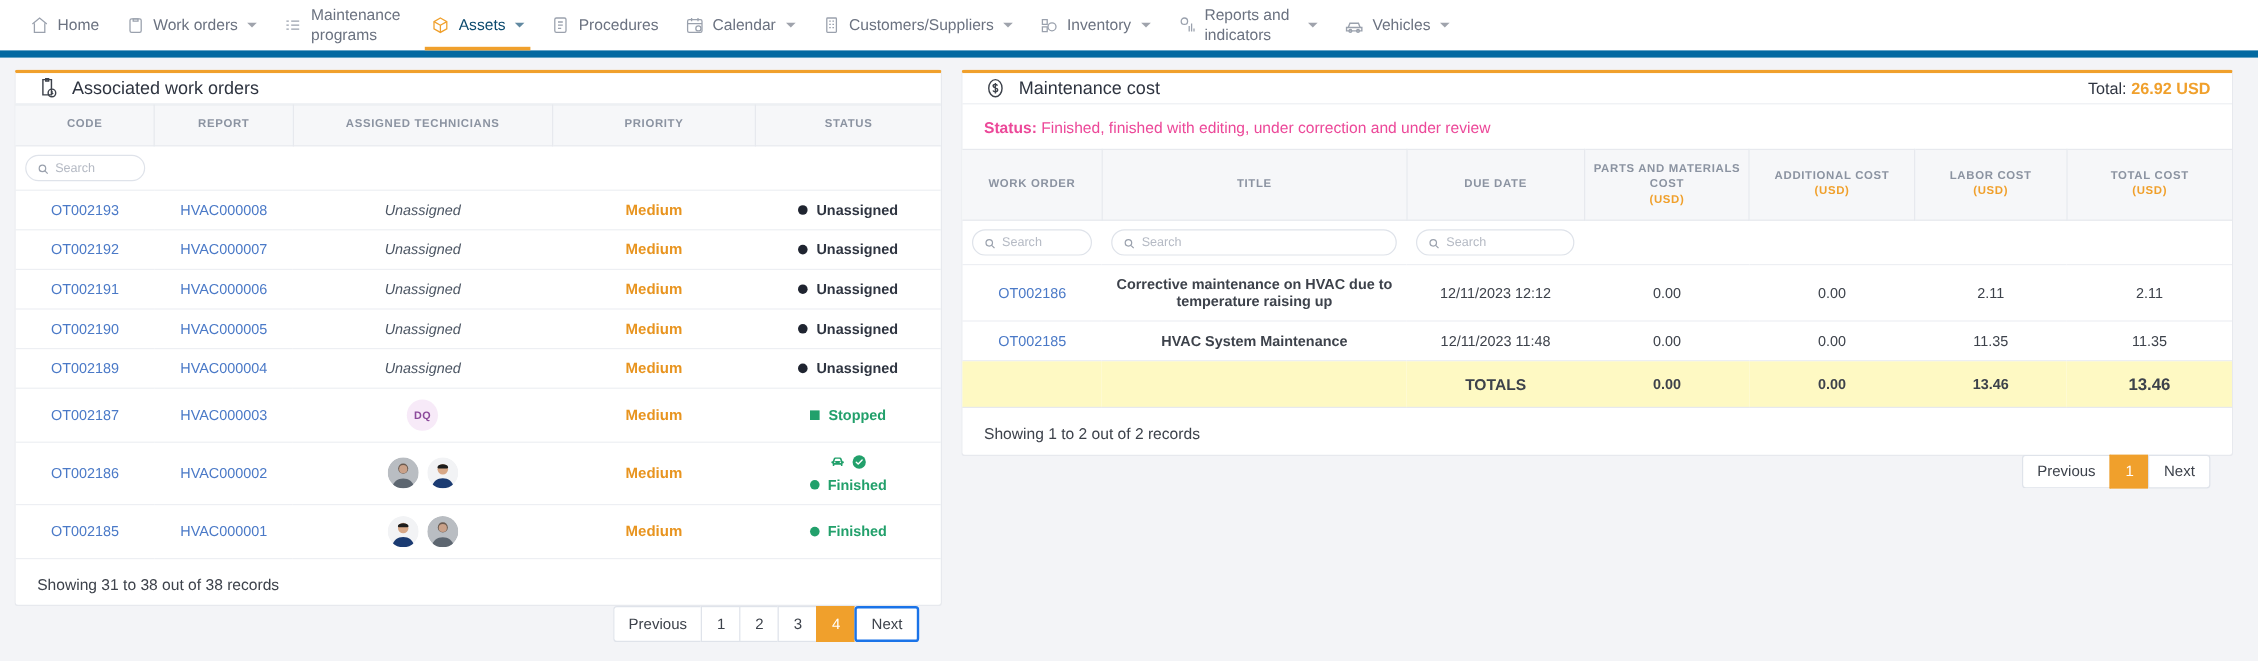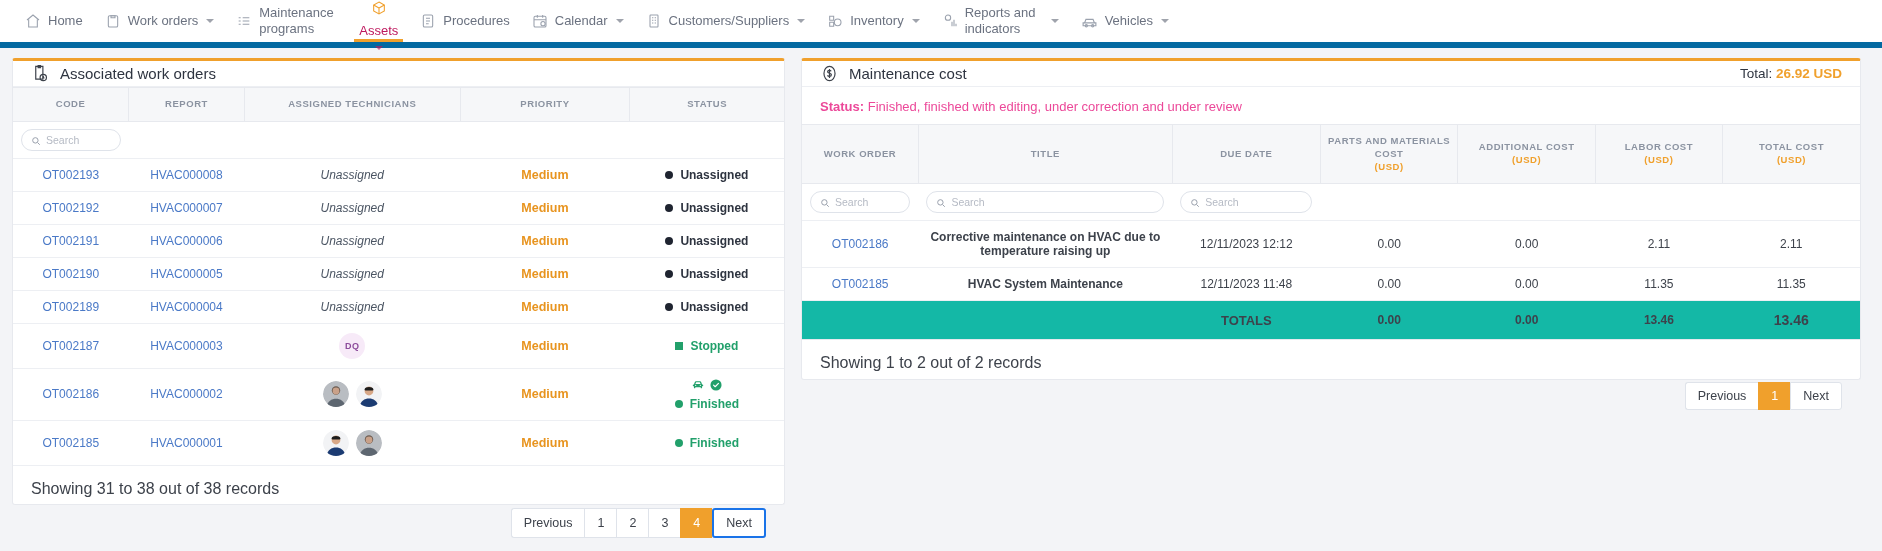--- a/index.html
+++ b/index.html
@@ -24,21 +24,21 @@
     display: flex;
     align-items: center;
     gap: 7px;
     padding: 0 11px;
     color: #6b7280;
     font-size: 13px;
     white-space: nowrap;
     cursor: pointer;
     position: relative;
   }
-  .nav-item.active { color: #be185d; flex-direction: column; }
+  .nav-item.active { color: #0c4a6e; }
   .nav-item.active::after {
     content: "";
     position: absolute;
     left: 6px; right: 6px; bottom: 0;
     height: 3px;
     background: #f0a02c;
   }
   .nav-item .ico { display: flex; align-items: center; color: #9aa1ad; flex: 0 0 auto; }
   .nav-item.active .ico { color: #f0a02c; }
   .nav-label { line-height: 1.25; }
@@ -159,31 +159,31 @@
   .avatars { display: flex; gap: 7px; justify-content: center; align-items: center; }
   .av { width: 26px; height: 26px; border-radius: 50%; overflow: hidden; flex: 0 0 auto; }
   .badge-initials {
     width: 26px; height: 26px; border-radius: 50%;
     background: #f7eaf8; color: #8c4b9b;
     display: inline-flex; align-items: center; justify-content: center;
     font-size: 9px; font-weight: 700; letter-spacing: .4px;
   }
 
   .totals-row td {
-    background: #14b8a6;
+    background: #fef9c3;
     font-weight: 700;
     border-bottom: 1px solid #e7e9ee;
     padding: 11px 6px;
   }
   .totals-row .big { font-size: 14px; }
   .totals-label { font-size: 13px; }
 
   
   .tfoot { padding: 14px 18px 0; }
-  .records { font-size: 16px; color: #3d424b; }
+  .records { font-size: 13px; color: #3d424b; }
   .pager-wrap { display: flex; justify-content: flex-end; padding: 10px 18px 0; }
   .pager { display: flex; }
   .pg {
     border: 1px solid #dfe3ea;
     border-right: none;
     background: #fff;
     color: #3d424b;
     font-size: 12.5px;
     padding: 6px 12px;
     cursor: pointer;

